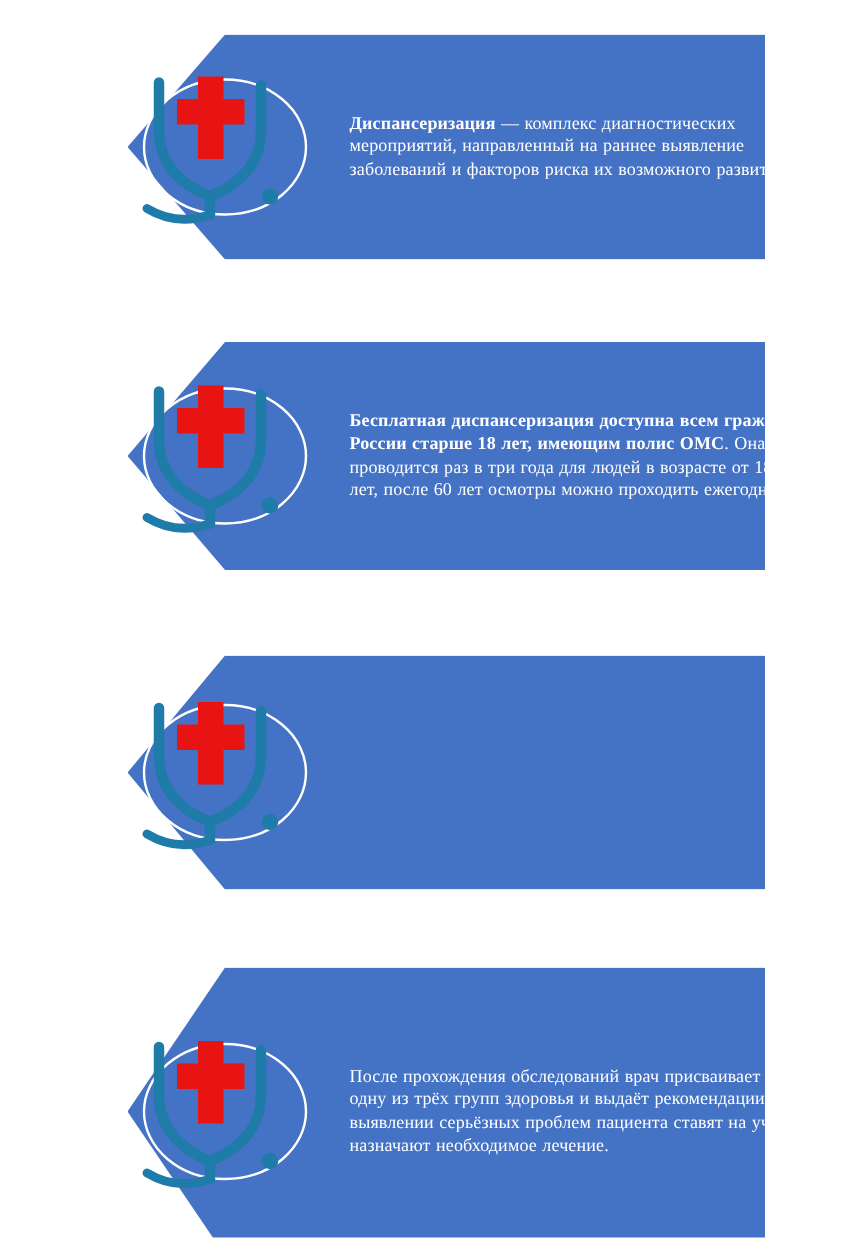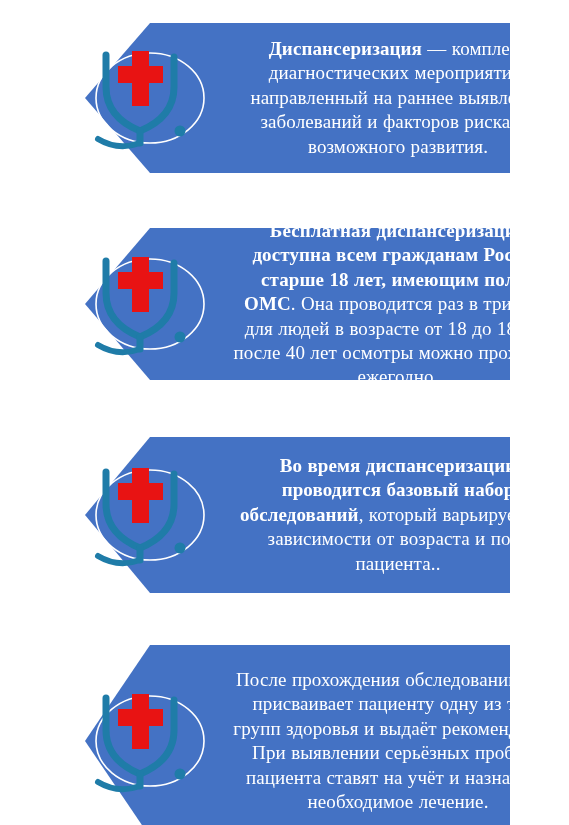--- a/index.html
+++ b/index.html
@@ -40,23 +40,23 @@
     clip-path: polygon(15.3% 0%, 100% 0%, 100% 100%, 15.3% 100%, 0% 50%);
   }
 
   
   .copy {
     position: absolute;
     right: 6px;
     width: 330px;
     top: 50%;
     transform: translateY(-50%);
-    text-align: center;
+    text-align: left;
     color: #ffffff;
-    font-size: 19px;
+    font-size: 12px;
     line-height: 1.285;
     letter-spacing: 0.1px;
     word-spacing: 0.5px;
   }
   .copy b {
     font-weight: bold;
   }
 
   
   .icon {
@@ -111,43 +111,40 @@
         <path d="M86 18 L86 48 Q86 78 52 92" fill="none" stroke="#1F7CA8" stroke-width="7" stroke-linecap="round"></path>
         <path d="M52 92 L52 104" fill="none" stroke="#1F7CA8" stroke-width="7" stroke-linecap="round"></path>
         <path d="M10 100 Q30 112 52 104" fill="none" stroke="#1F7CA8" stroke-width="6" stroke-linecap="round"></path>
         <circle cx="92" cy="92" r="5.5" fill="#1F7CA8"></circle>
         <rect x="44" y="12" width="17" height="55" fill="#E81313"></rect>
         <rect x="30" y="27" width="45" height="17" fill="#E81313"></rect>
       </svg>
     </div>
 
     <div class="copy">
-      <b>Бесплатная диспансеризация доступна всем гражданам России старше 18 лет, имеющим полис ОМС</b><span>. Она проводится раз в три года для людей в возрасте от 18 до 18 лет, после 40 лет осмотры можно проходить ежегодно.</span>
+      <b>Бесплатная диспансеризация доступна всем гражданам России старше 18 лет, имеющим полис ОМС</b><span>. Она проводится раз в три года для людей в возрасте от 18 до 39 лет, после 60 лет осмотры можно проходить ежегодно.</span>
     </div>
   </div>
 
   <div class="row" id="row-2" style="top:437px; height:156px;">
     <div class="banner"></div>
 
     <div class="icon">
       <svg viewBox="0 0 118 118" xmlns="http://www.w3.org/2000/svg">
         <ellipse cx="62" cy="59" rx="54" ry="45" fill="none" stroke="#FFFFFF" stroke-width="1.6"></ellipse>
         <path d="M18 16 L18 48 Q18 78 52 92" fill="none" stroke="#1F7CA8" stroke-width="7" stroke-linecap="round"></path>
         <path d="M86 18 L86 48 Q86 78 52 92" fill="none" stroke="#1F7CA8" stroke-width="7" stroke-linecap="round"></path>
         <path d="M52 92 L52 104" fill="none" stroke="#1F7CA8" stroke-width="7" stroke-linecap="round"></path>
         <path d="M10 100 Q30 112 52 104" fill="none" stroke="#1F7CA8" stroke-width="6" stroke-linecap="round"></path>
         <circle cx="92" cy="92" r="5.5" fill="#1F7CA8"></circle>
         <rect x="44" y="12" width="17" height="55" fill="#E81313"></rect>
         <rect x="30" y="27" width="45" height="17" fill="#E81313"></rect>
       </svg>
     </div>
 
-    <div class="copy">
-      <b>Во время диспансеризации проводится базовый набор обследований</b><span>, который варьируется в зависимости от возраста и пола пациента..</span>
-    </div>
   </div>
 
   <div class="row" id="row-3" style="top:645px; height:192px;">
     <div class="banner"></div>
 
     <div class="icon">
       <svg viewBox="0 0 118 118" xmlns="http://www.w3.org/2000/svg">
         <ellipse cx="62" cy="59" rx="54" ry="45" fill="none" stroke="#FFFFFF" stroke-width="1.6"></ellipse>
         <path d="M18 16 L18 48 Q18 78 52 92" fill="none" stroke="#1F7CA8" stroke-width="7" stroke-linecap="round"></path>
         <path d="M86 18 L86 48 Q86 78 52 92" fill="none" stroke="#1F7CA8" stroke-width="7" stroke-linecap="round"></path>

